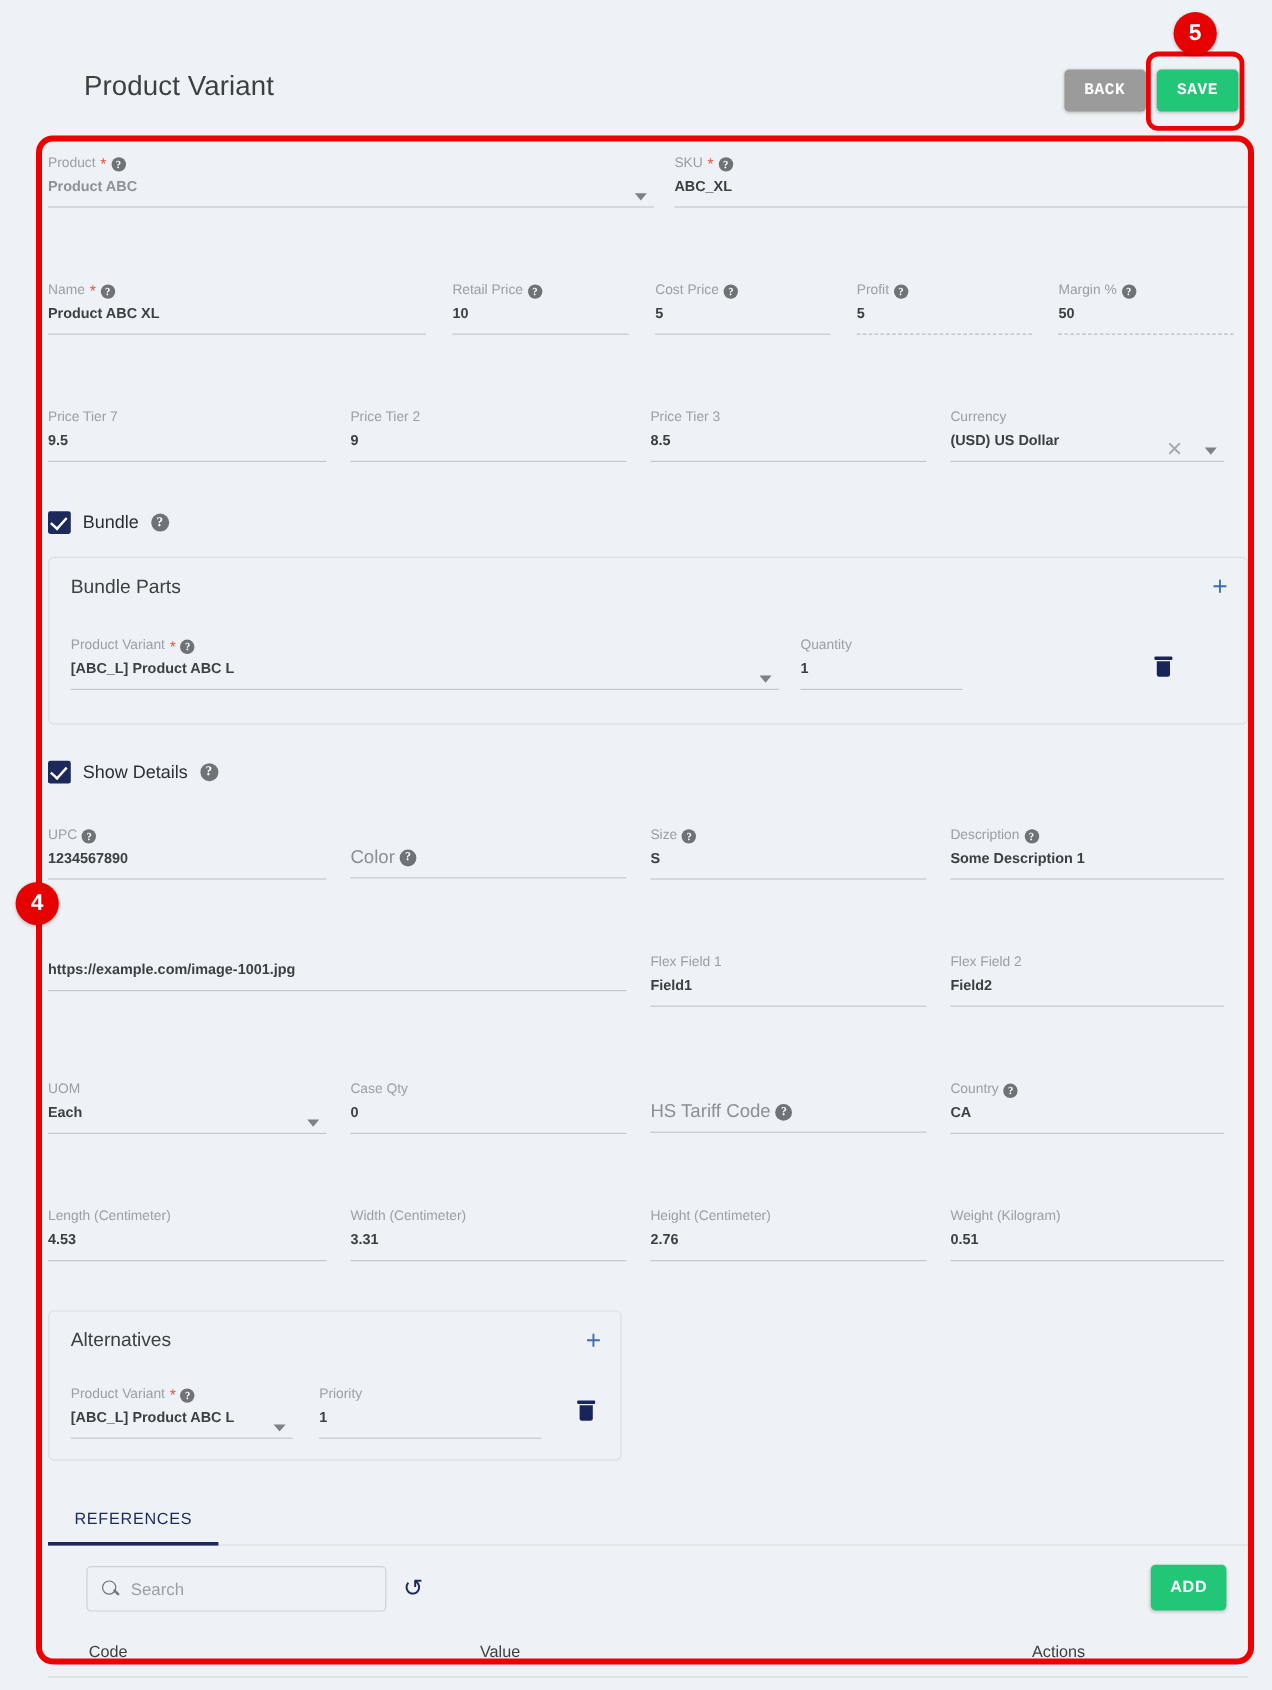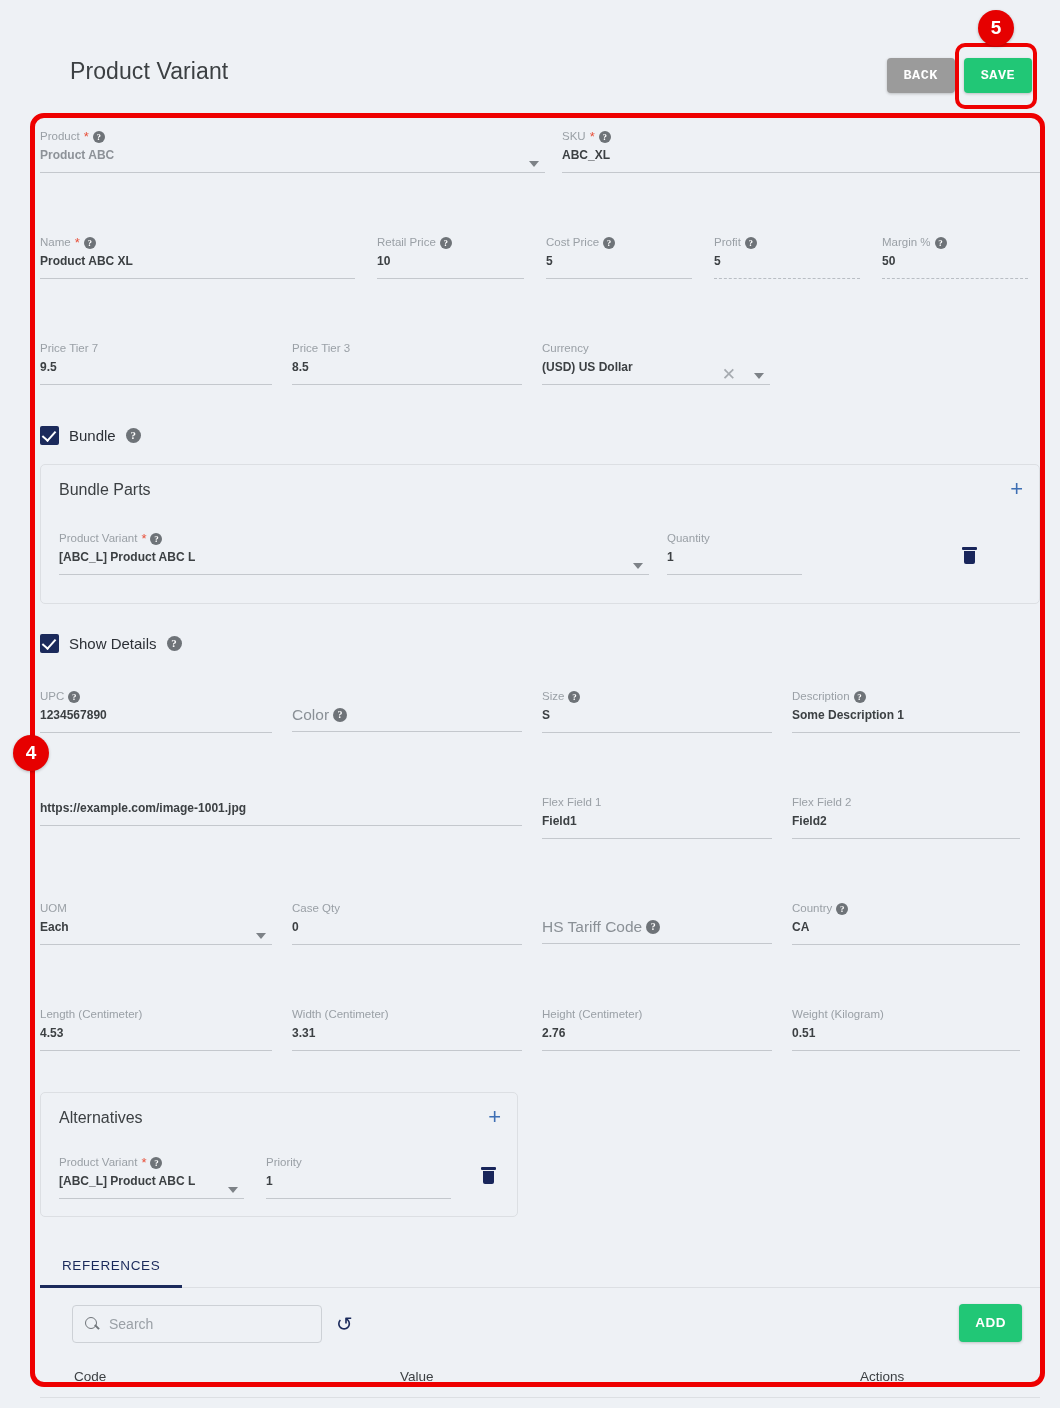--- a/index.html
+++ b/index.html
@@ -265,20 +265,25 @@
         </div>
         <div class="fvalue">50</div>
         <div class="fline dashed"></div>
       </div>
     </div>
 
     <div class="row" style="margin-top:42px">
       <div class="field" style="width:232px;margin-right:20px">
         <div class="flabel">Price Tier 7</div>
         <div class="fvalue">9.5</div>
+        <div class="fline"></div>
+      </div>
+      <div class="field" style="width:230px;margin-right:20px">
+        <div class="flabel">Price Tier 2</div>
+        <div class="fvalue">9</div>
         <div class="fline"></div>
       </div>
       <div class="field" style="width:230px;margin-right:20px">
         <div class="flabel">Price Tier 3</div>
         <div class="fvalue">8.5</div>
         <div class="fline"></div>
       </div>
       <div class="field" style="width:228px">
         <div class="flabel">Currency</div>
         <div class="fvalue">(USD) US Dollar</div>

